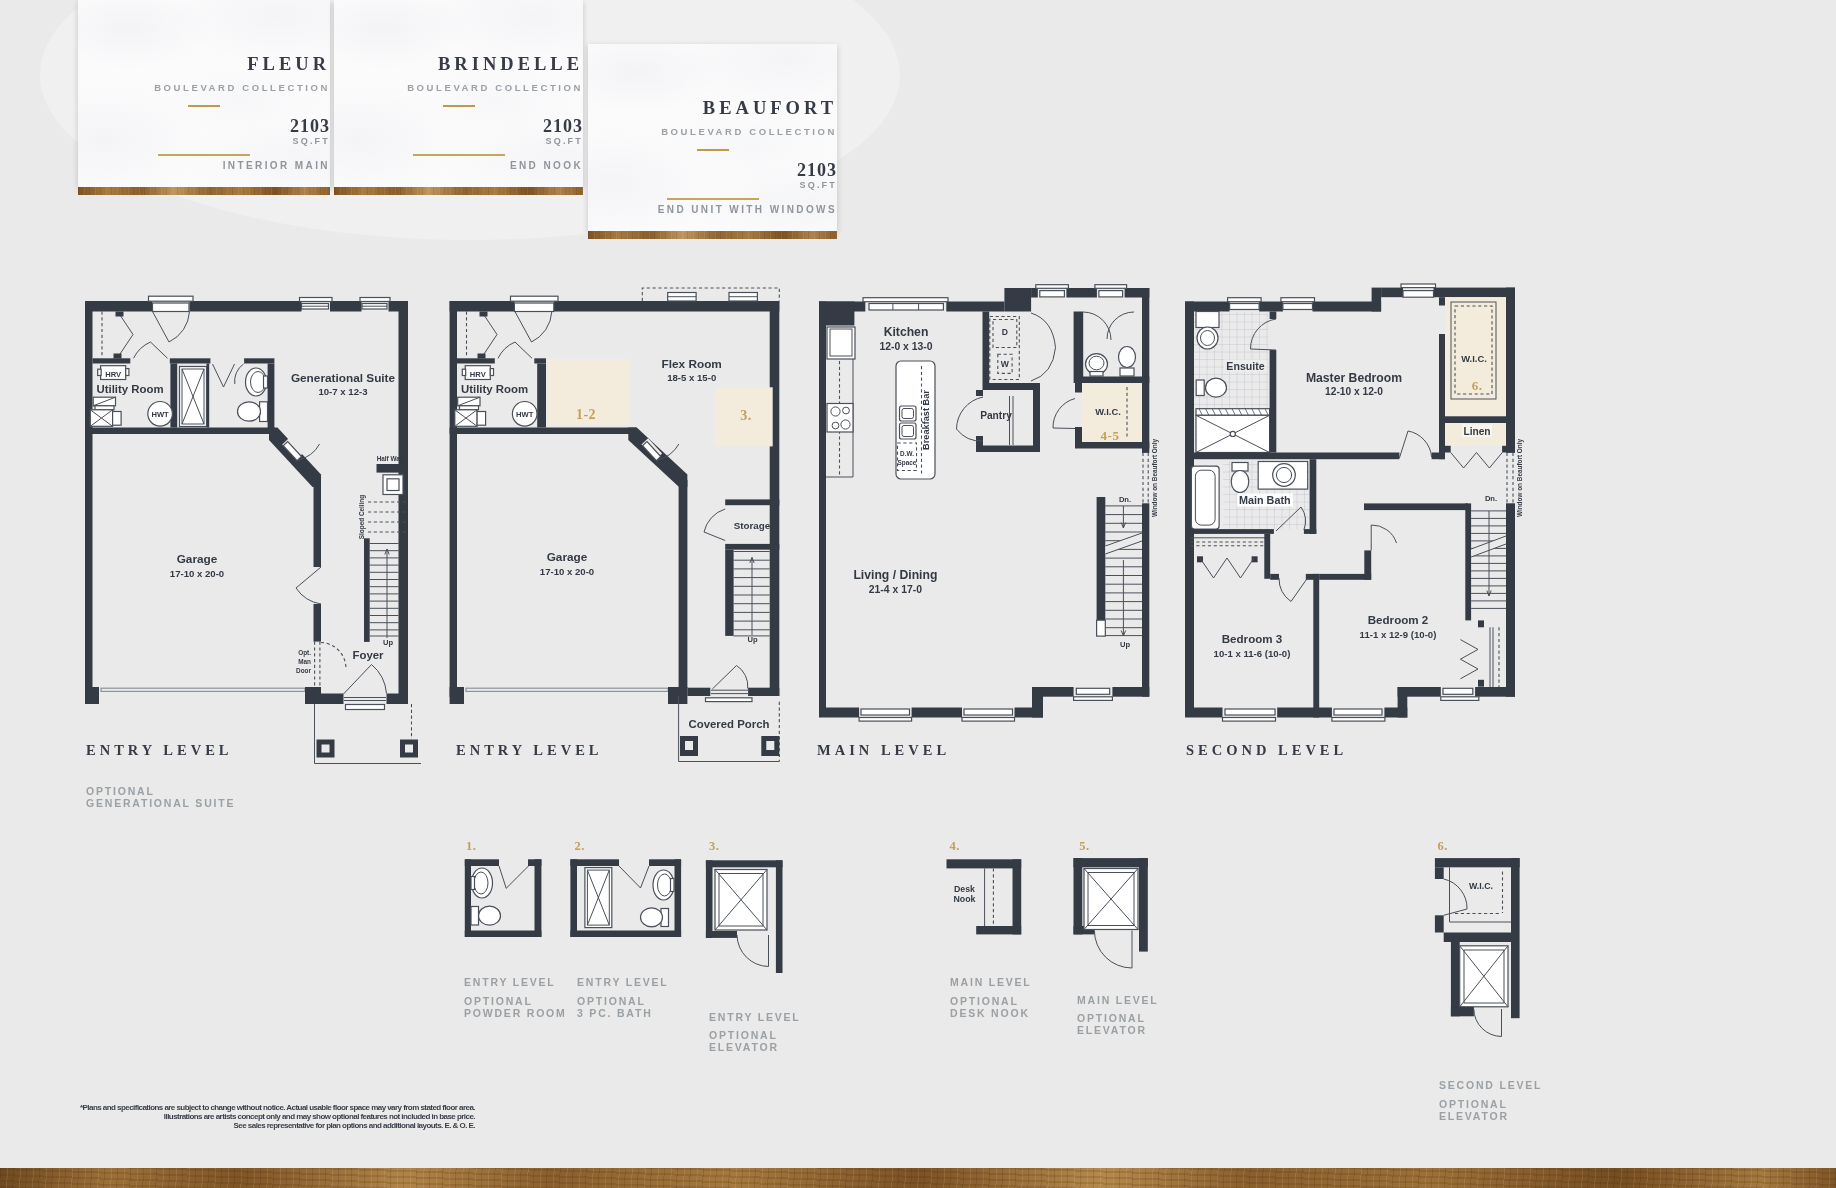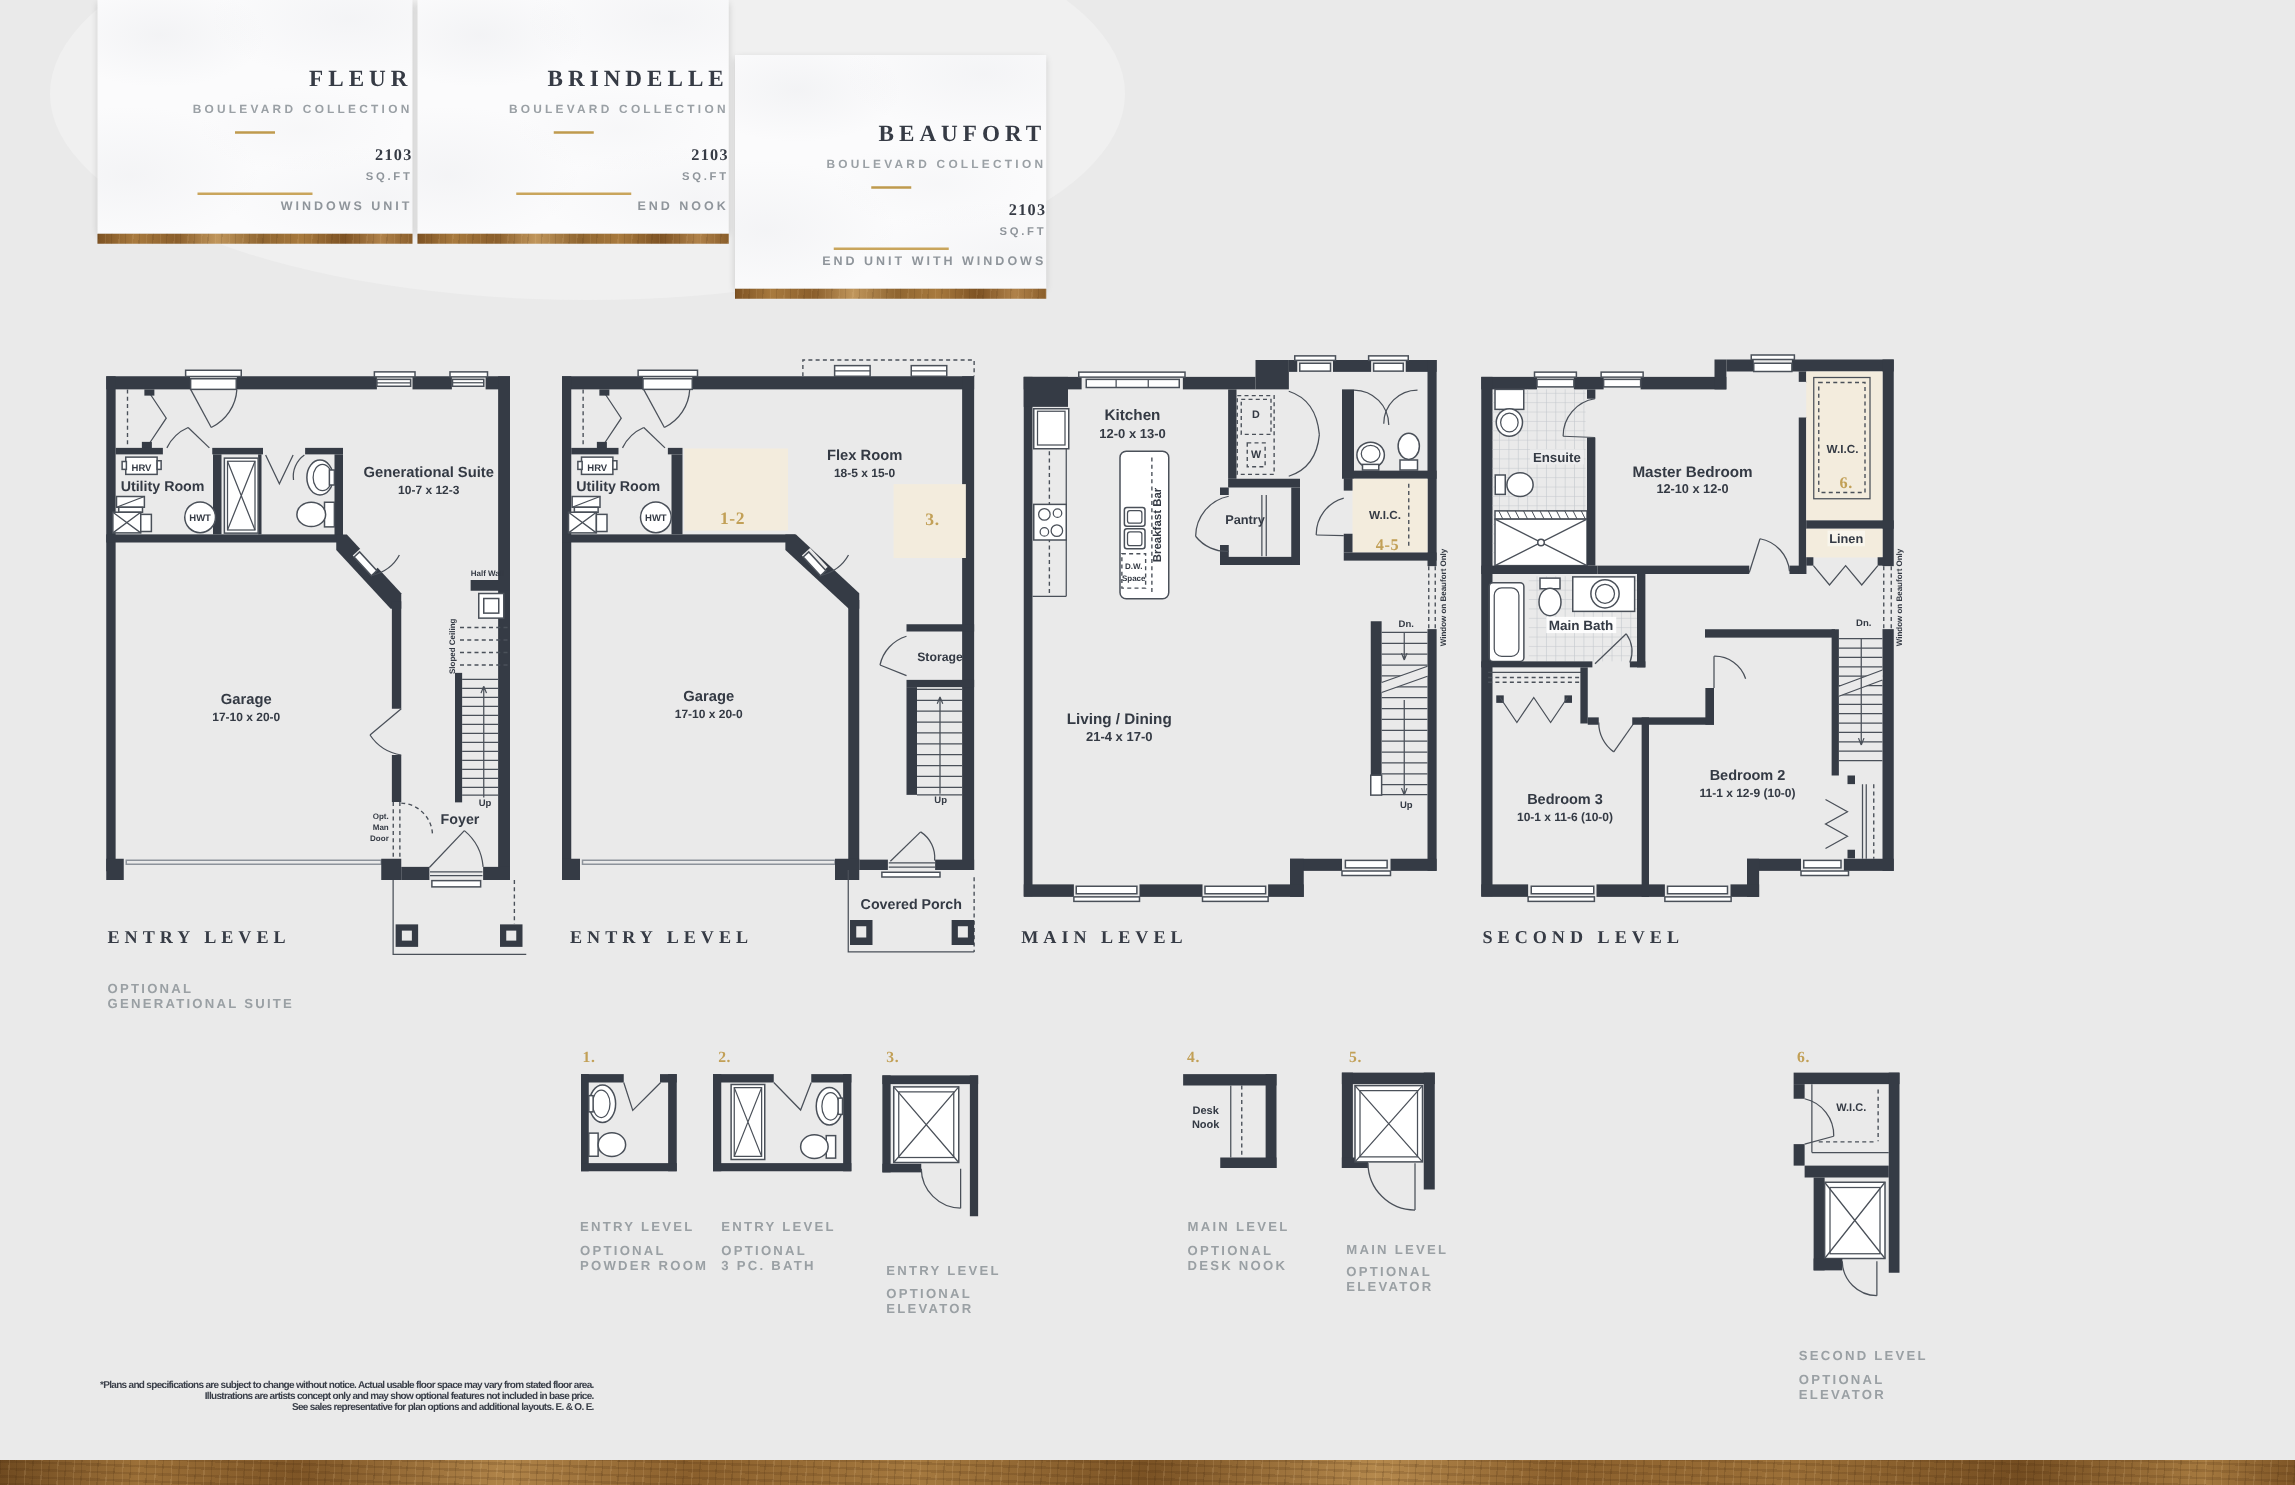--- a/index.html
+++ b/index.html
@@ -13,21 +13,21 @@
  radial-gradient(ellipse 120px 50px at 65% 55%, rgba(180,184,192,0.06), rgba(0,0,0,0) 70%),
  radial-gradient(ellipse 180px 60px at 90% 85%, rgba(170,175,185,0.08), rgba(0,0,0,0) 70%);
  text-align:right;}
 .goldbar{position:absolute;left:0;bottom:-8px;width:100%;height:8px;
  background:
  repeating-linear-gradient(93deg, rgba(60,35,10,0.13) 0 1px, rgba(0,0,0,0) 1px 6px, rgba(255,220,170,0.10) 6px 7px, rgba(0,0,0,0) 7px 11px),
  linear-gradient(90deg,#7d5223,#a87a3e 12%,#8a5e2b 25%,#c0965c 38%,#8f6530 52%,#a87a3e 65%,#7d5223 78%,#b0824a 90%,#8a5e2b);}
 .ctitle{position:absolute;width:100%;top:54px;font-family:"Liberation Serif",serif;font-weight:bold;font-size:18.5px;letter-spacing:4px;color:#363b45;text-indent:4px;}
 .csub{position:absolute;width:100%;top:82px;font-size:9.5px;font-weight:bold;letter-spacing:2.6px;color:#9aa0a5;text-indent:2.6px;}
 .cdiv1{position:absolute;left:50%;margin-left:-16px;top:105px;width:32px;height:1.5px;background:#bf9a4e;}
-.cnum{position:absolute;width:100%;top:116px;font-family:"Liberation Serif",serif;font-weight:bold;font-size:13px;letter-spacing:1px;color:#363b45;text-indent:1px;}
+.cnum{position:absolute;width:100%;top:116px;font-family:"Liberation Serif",serif;font-weight:bold;font-size:18px;letter-spacing:1px;color:#363b45;text-indent:1px;}
 .csqft{position:absolute;width:100%;top:136px;font-size:9px;font-weight:bold;letter-spacing:2.2px;color:#8f959b;text-indent:2.2px;}
 .cdiv2{position:absolute;left:50%;top:154px;width:92px;margin-left:-46px;height:1.5px;background:#c9a55c;}
 .cunit{position:absolute;width:100%;top:160px;font-size:10px;font-weight:bold;letter-spacing:2.4px;color:#8f959b;text-indent:2.4px;}
 .ltitle{position:absolute;font-family:"Liberation Serif",serif;font-weight:bold;font-size:14.5px;letter-spacing:4px;color:#363b45;white-space:nowrap;}
 .lcap{position:absolute;font-size:10.5px;font-weight:bold;letter-spacing:1.8px;color:#9aa0a4;line-height:11.6px;white-space:nowrap;margin-top:24px;}
 svg{position:absolute;overflow:visible;}
 svg text{font-family:"Liberation Sans",sans-serif;}
 .w{fill:#353b45;}
 .lnw{fill:#fff;stroke:#4a5059;stroke-width:1.2;}
 .thin{fill:none;stroke:#4a5059;stroke-width:1;}
@@ -53,21 +53,21 @@
 <div style="position:absolute;left:40px;top:-90px;width:860px;height:330px;border-radius:50%;background:#f0f0f0;"></div>
 
 <div class="card" style="left:78px;width:252px;">
  <div class="inner">
   <div class="ctitle">FLEUR</div>
   <div class="csub">BOULEVARD COLLECTION</div>
   <div class="cdiv1"></div>
   <div class="cnum">2103</div>
   <div class="csqft">SQ.FT</div>
   <div class="cdiv2"></div>
-  <div class="cunit">WINDOWS UNIT</div>
+  <div class="cunit">INTERIOR MAIN</div>
   <div class="goldbar"></div>
  </div>
 </div>
 
 <div class="card" style="left:334px;width:249px;">
  <div class="inner">
   <div class="ctitle">BRINDELLE</div>
   <div class="csub">BOULEVARD COLLECTION</div>
   <div class="cdiv1"></div>
   <div class="cnum">2103</div>

